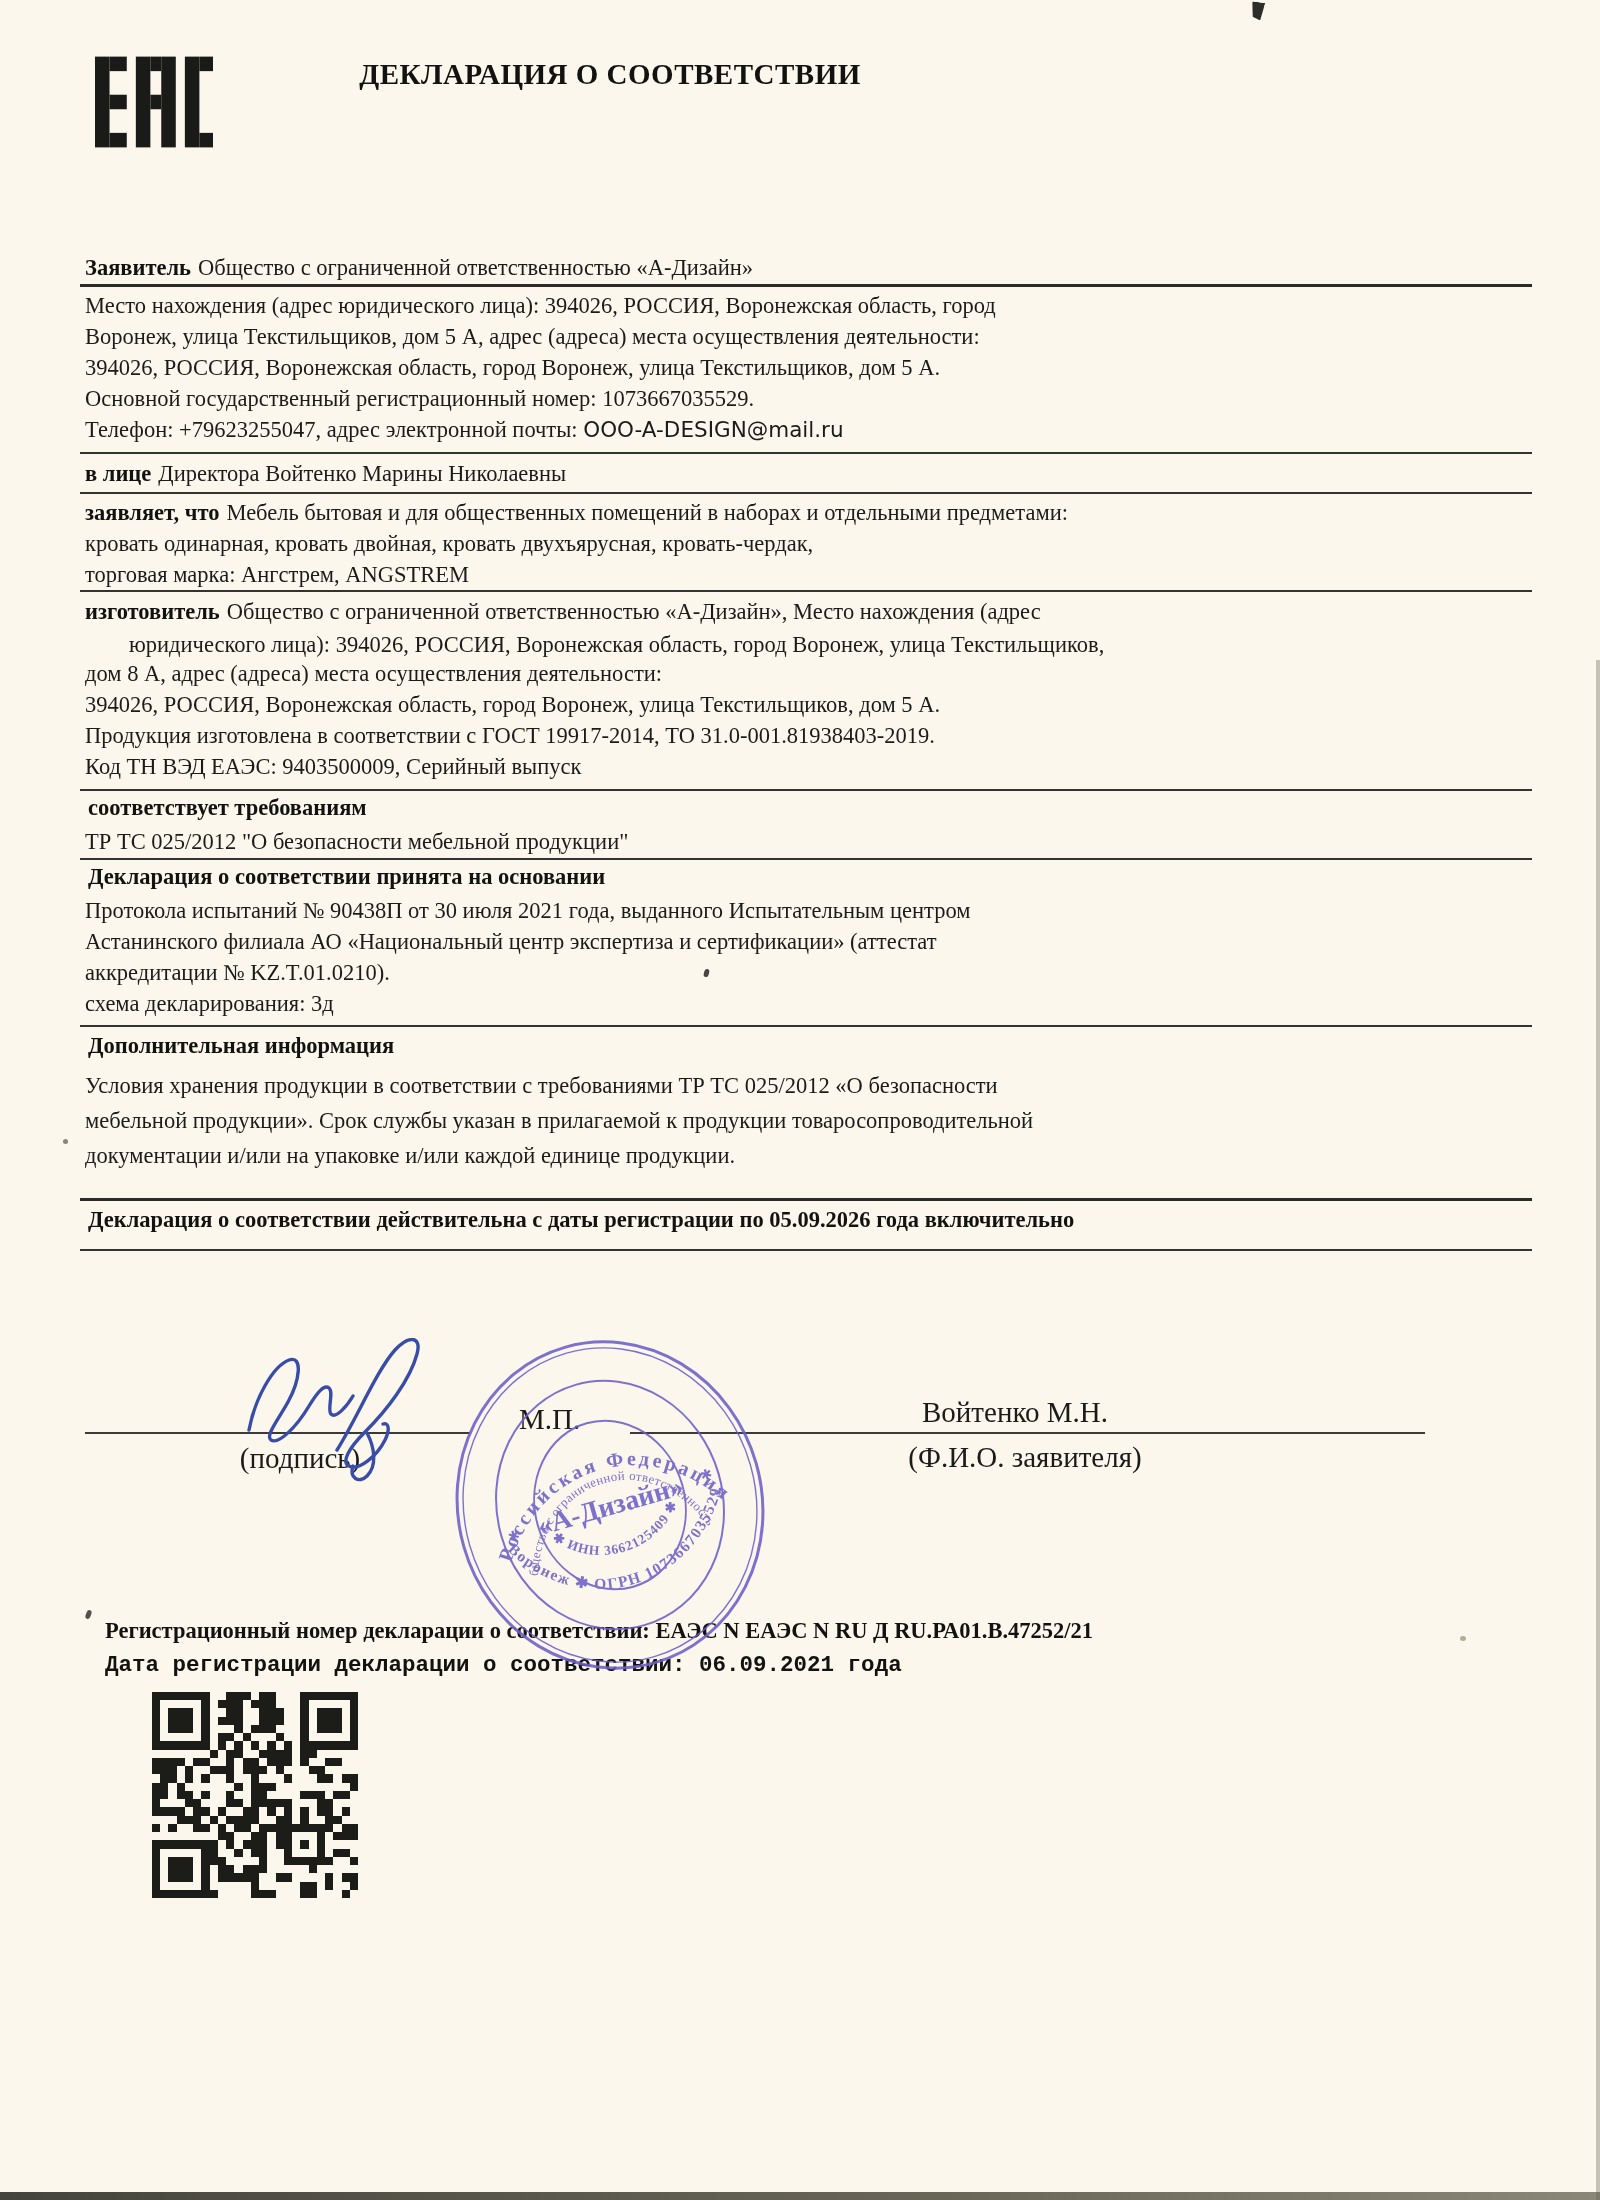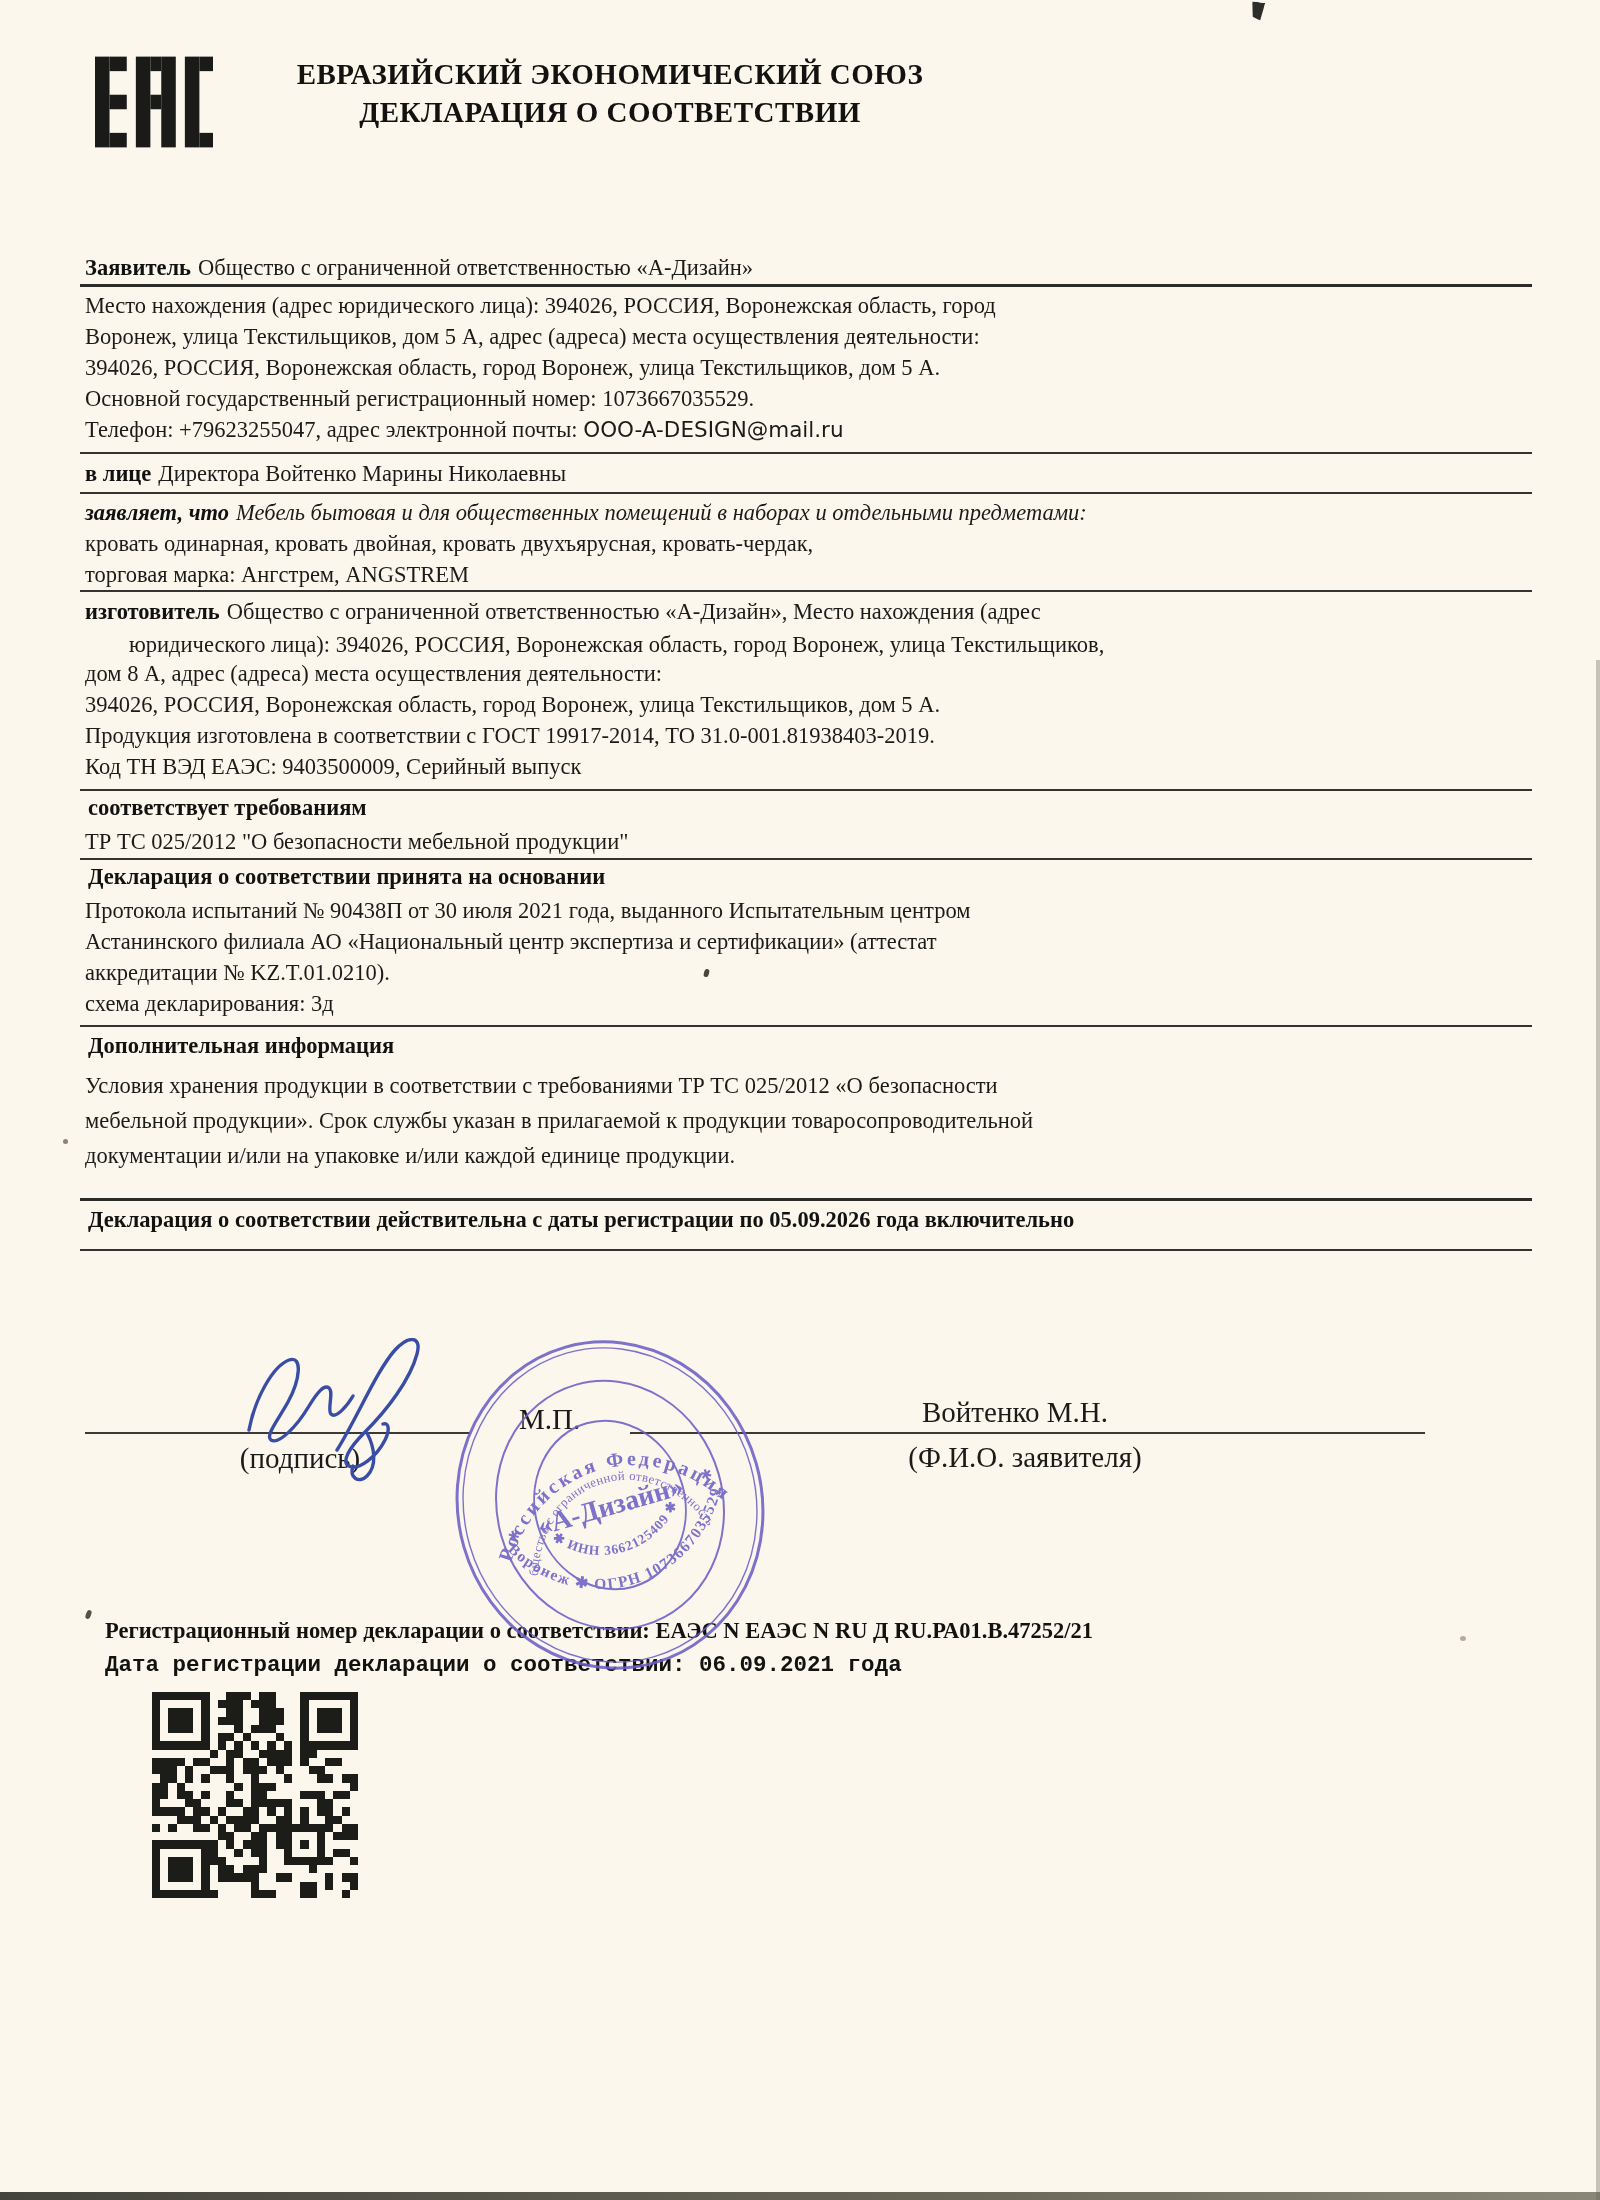--- a/index.html
+++ b/index.html
@@ -45,21 +45,20 @@
       <rect x="61" y="42" width="12" height="16"></rect>
 
       <rect x="99" y="0" width="16" height="100"></rect>
       <rect x="115" y="0" width="15" height="16"></rect>
       <rect x="115" y="84" width="15" height="16"></rect>
     </g>
   </svg>
 </div>
 
 <div class="title">
-  <div>ЕВРАЗИЙСКИЙ ЭКОНОМИЧЕСКИЙ СОЮЗ</div>
   <div>ДЕКЛАРАЦИЯ О СООТВЕТСТВИИ</div>
 </div>
 
 <div class="abs" style="left:1251px;top:2px;width:13px;height:18px;background:#2d2d2a;transform:rotate(8deg);clip-path:polygon(0 0,100% 0,80% 100%,20% 85%);"></div>
 
 <div class="line" style="top:252px;">
   <span class="b-lbl">Заявитель</span><span>Общество с ограниченной ответственностью «А-Дизайн»</span>
 </div>
 <div class="rule thick" style="top:284px;"></div>
 
@@ -71,21 +70,21 @@
   <span>Телефон: +79623255047, адрес электронной почты:</span>
   <span class="sans">OOO-A-DESIGN@mail.ru</span>
 </div>
 <div class="rule" style="top:452px;"></div>
 
 <div class="line" style="top:458px;">
   <span class="b-lbl">в лице</span><span>Директора Войтенко Марины Николаевны</span>
 </div>
 <div class="rule" style="top:492px;"></div>
 
-<div class="line" style="top:497px;font-style:italic;">
+<div class="line" style="top:497px;">
   <span class="b-lbl">заявляет, что</span><span>Мебель бытовая и для общественных помещений в наборах и отдельными предметами:</span>
 </div>
 <div class="line" style="top:528px;">кровать одинарная, кровать двойная, кровать двухъярусная, кровать-чердак,</div>
 <div class="line" style="top:559px;">торговая марка: Ангстрем, ANGSTREM</div>
 <div class="rule" style="top:590px;"></div>
 
 <div class="line" style="top:596px;">
   <span class="b-lbl">изготовитель</span><span>Общество с ограниченной ответственностью «А-Дизайн», Место нахождения (адрес</span>
 </div>
 <div class="line" style="top:629px;margin-left:44px;">юридического лица): 394026, РОССИЯ, Воронежская область, город Воронеж, улица Текстильщиков,</div>

